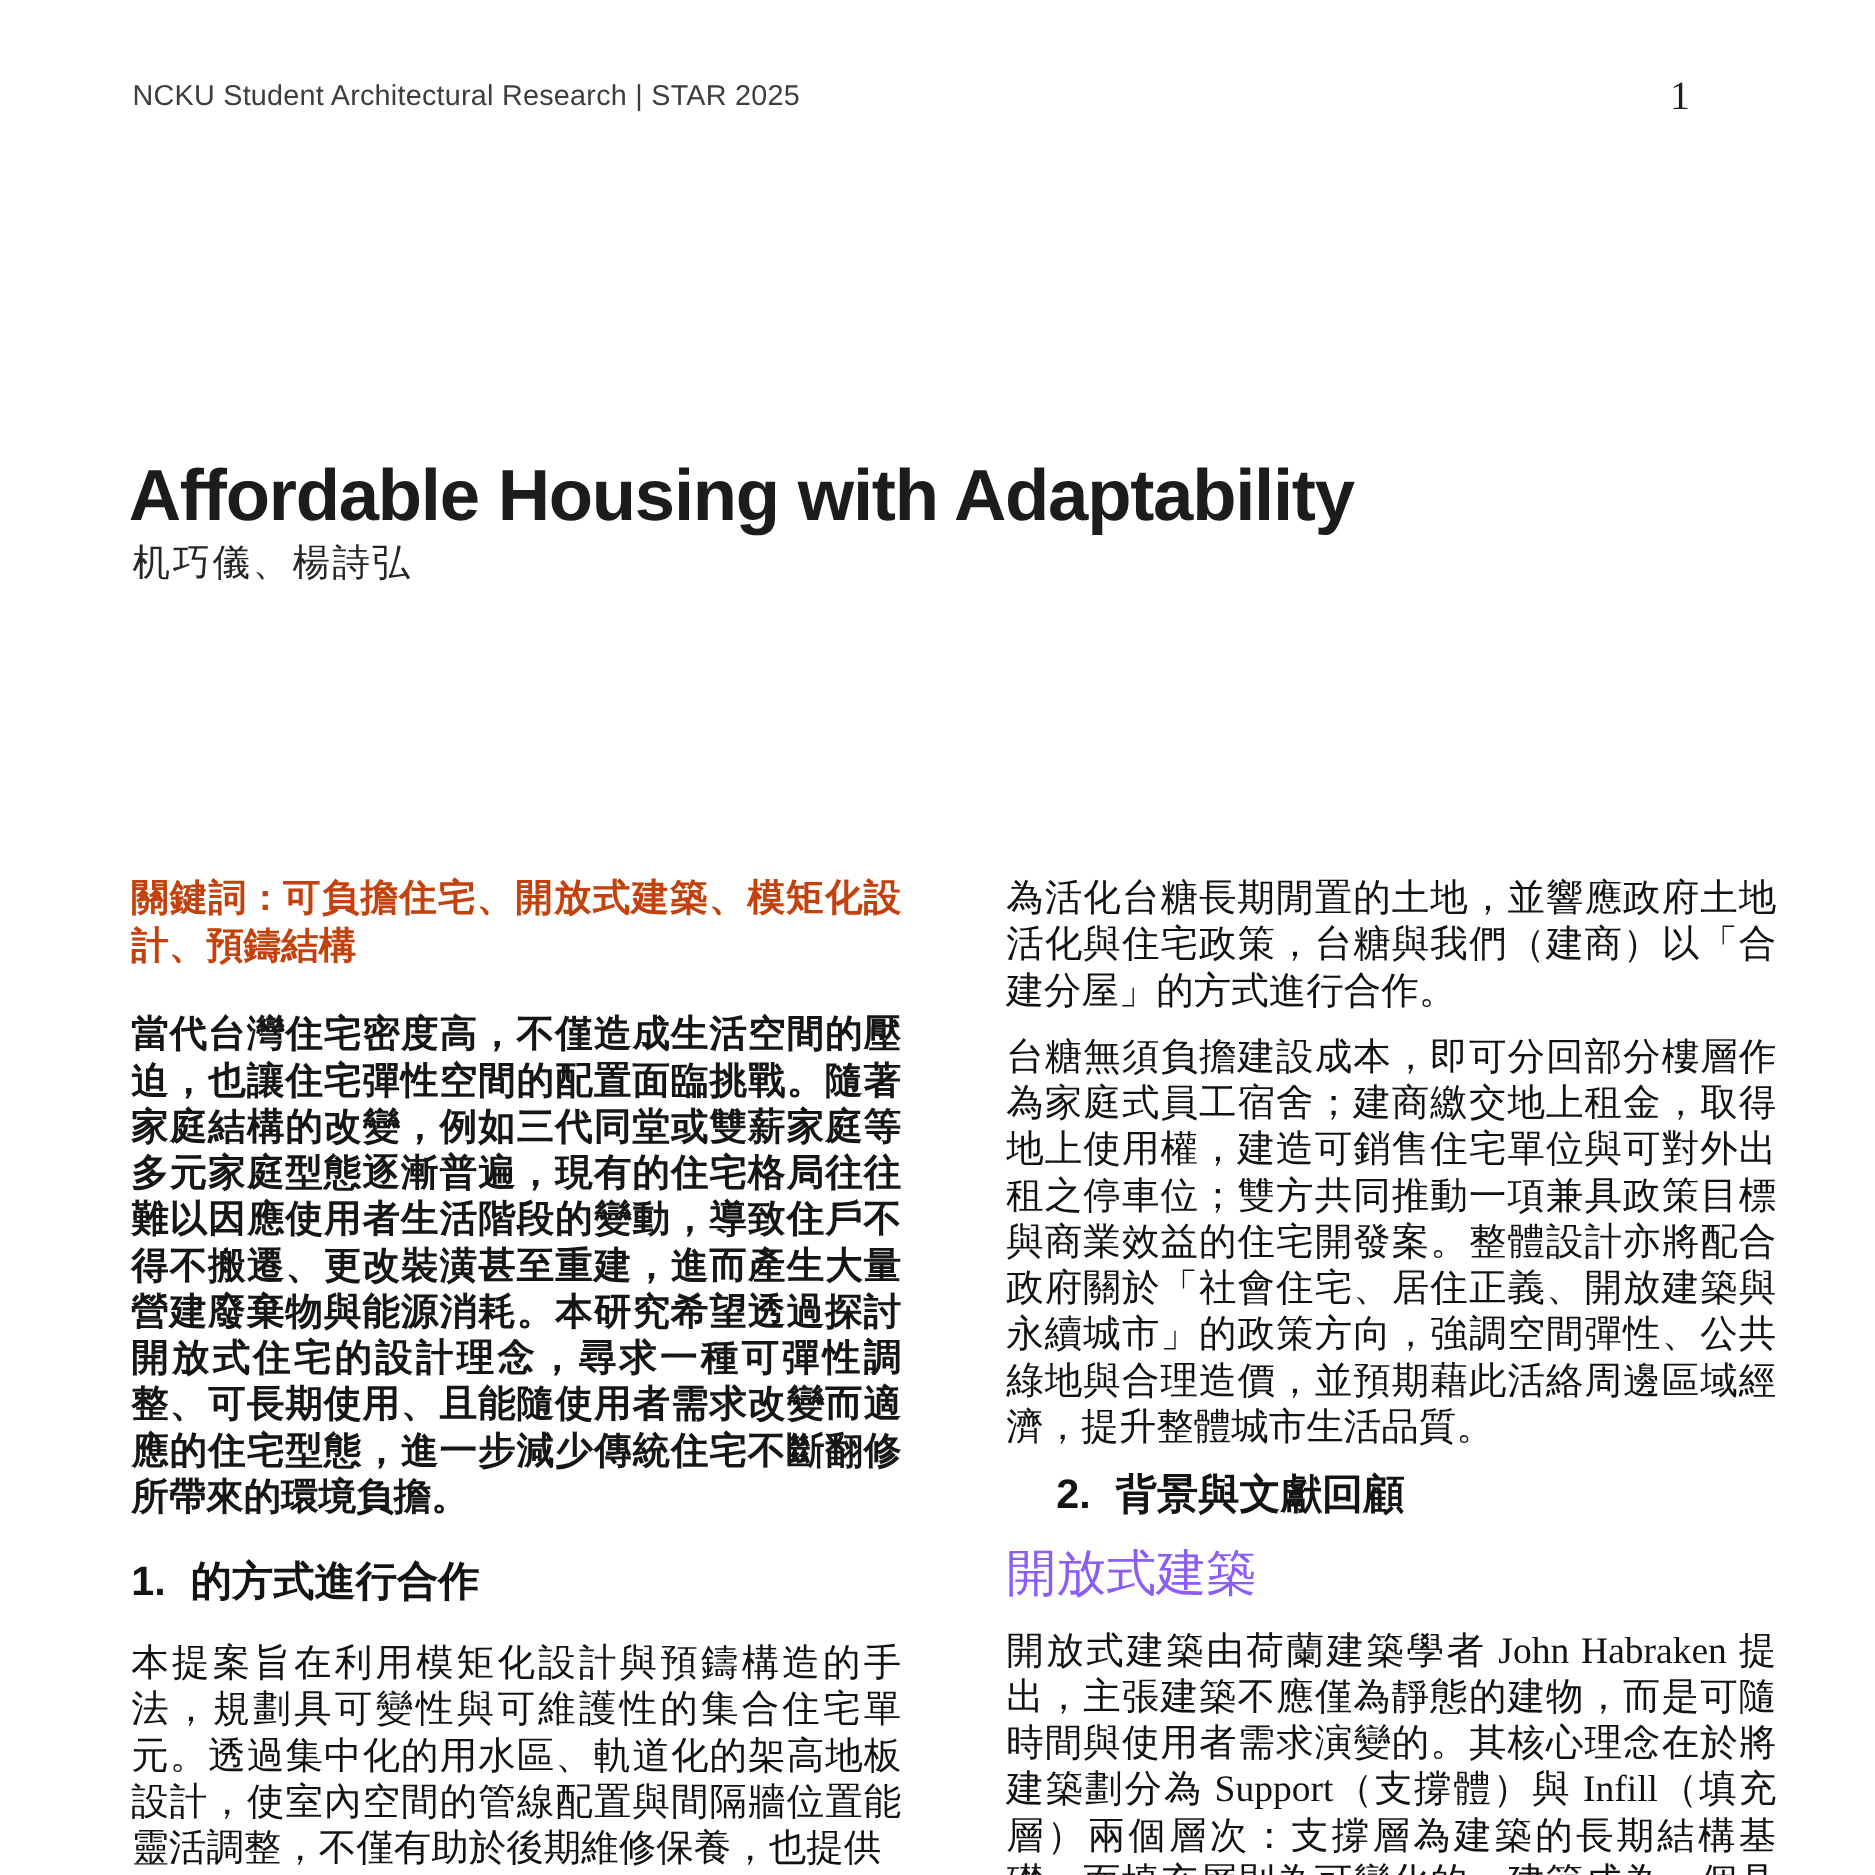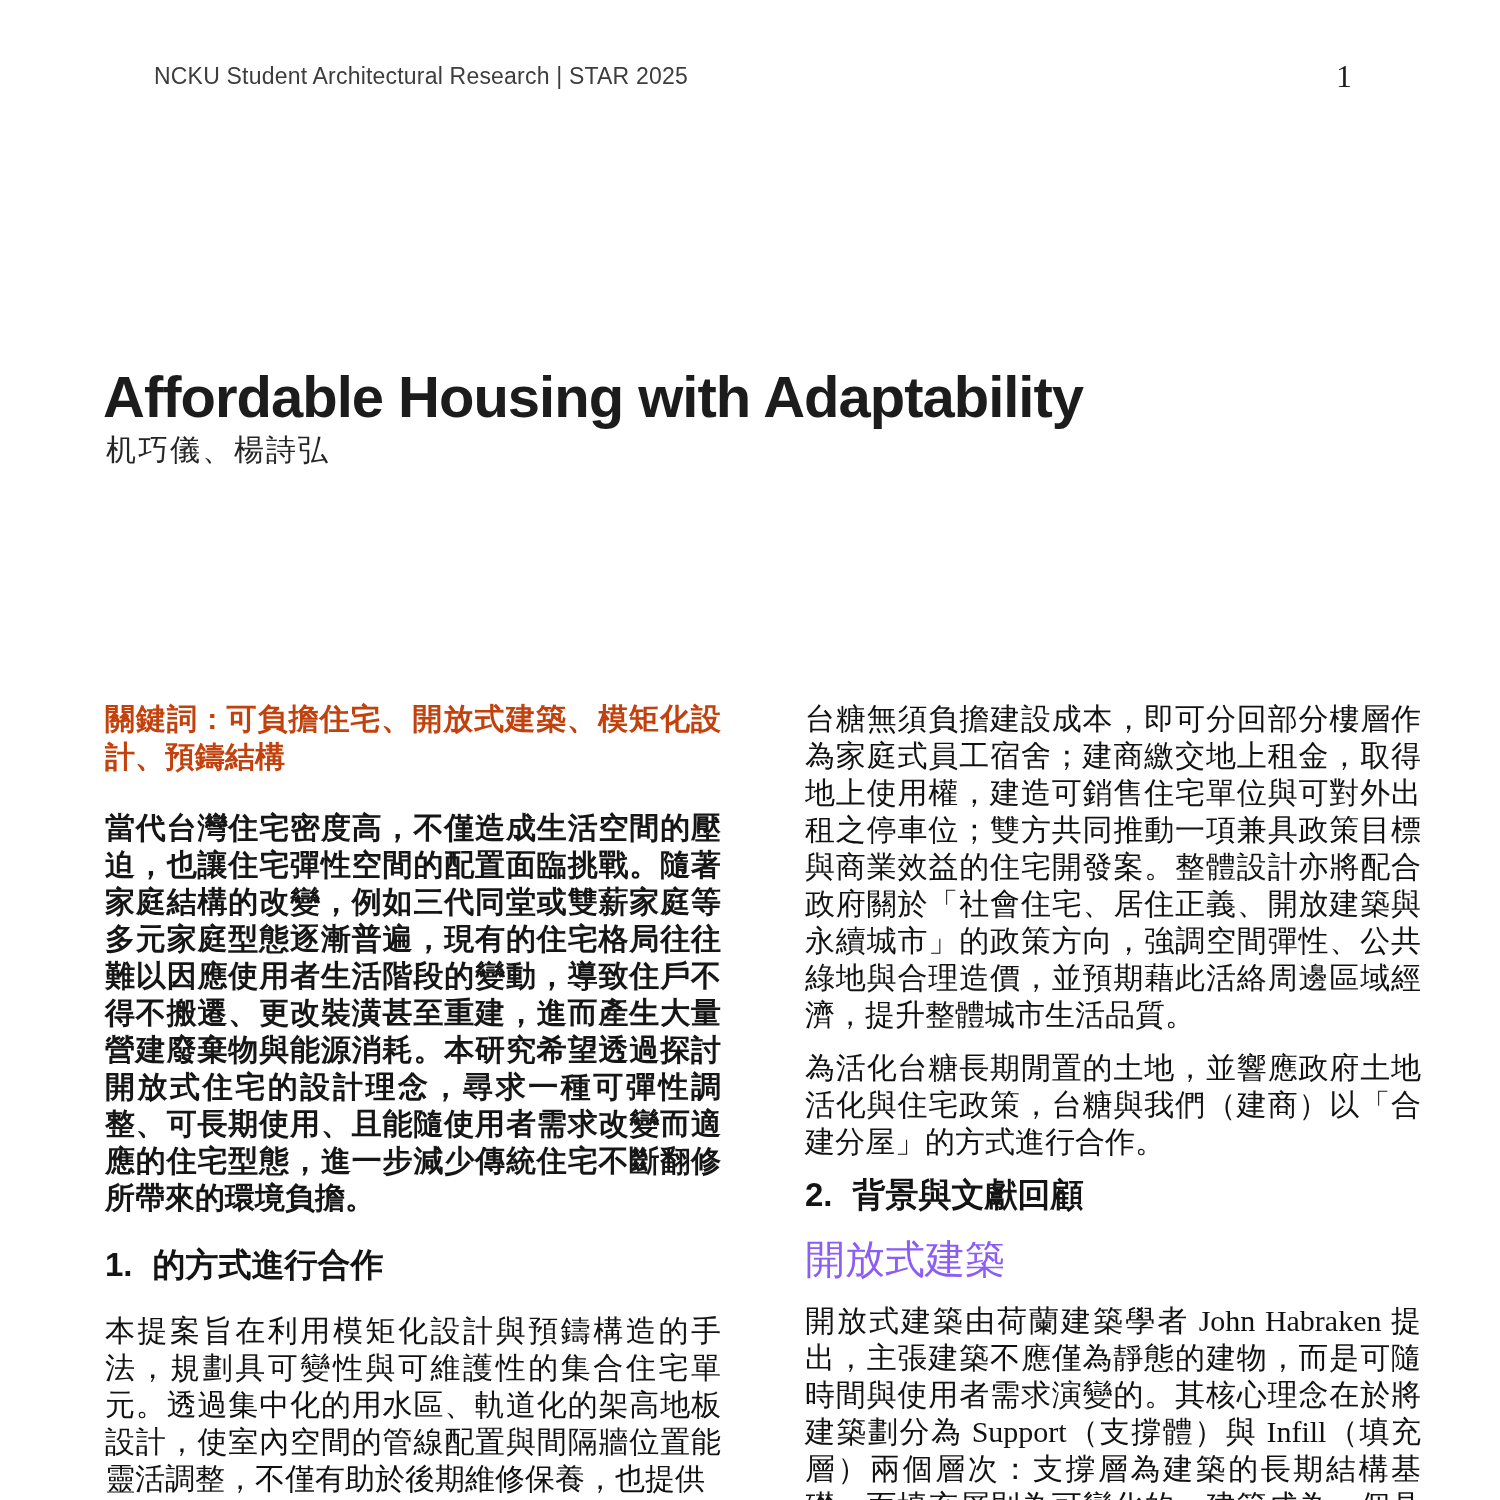--- a/index.html
+++ b/index.html
@@ -19,21 +19,20 @@
 
   
   .running-head {
     position: absolute;
     left: 106px;
     top: 63px;
     font-size: 23px;
     font-weight: 400;
     letter-spacing: 0.2px;
     color: #3d3d3d;
-    margin-left: 48px;
   }
   .page-number {
     position: absolute;
     left: 1324px;
     top: 58px;
     width: 40px;
     text-align: center;
     font-family: "Liberation Serif", serif;
     font-size: 32px;
     color: #1e1e1e;
@@ -105,21 +104,21 @@
   }
   .body-para {
     margin: 0 0 16px 0;
     font-family: "Liberation Serif", serif;
     font-size: 30px;
     line-height: 37px;
     text-align: justify;
     color: #121212;
   }
   .body-para.last { margin-bottom: 0; }
-  .right-col .sec-heading { margin-top: 12px; }
+  .right-col .sec-heading { margin-top: 12px; margin-left: 40px; }
 </style>
 </head>
 <body>
 
 <div class="page">
 
   <div class="running-head">NCKU Student Architectural Research | STAR 2025</div>
   <div class="page-number">1</div>
 
   <h1 class="article-title">Affordable Housing with Adaptability</h1>
@@ -130,22 +129,22 @@
     <div class="col left-col">
       <p class="keywords">關鍵詞 : 可負擔住宅、開放式建築、模矩化設計、預鑄結構</p>
       <p class="abstract">當代台灣住宅密度高，不僅造成生活空間的壓迫，也讓住宅彈性空間的配置面臨挑戰。隨著家庭結構的改變，例如三代同堂或雙薪家庭等多元家庭型態逐漸普遍，現有的住宅格局往往難以因應使用者生活階段的變動，導致住戶不得不搬遷、更改裝潢甚至重建，進而產生大量營建廢棄物與能源消耗。本研究希望透過探討開放式住宅的設計理念，尋求一種可彈性調整、可長期使用、且能隨使用者需求改變而適應的住宅型態，進一步減少傳統住宅不斷翻修所帶來的環境負擔。</p>
       <h2 class="sec-heading">
         <span class="sec-num">1.</span><span>的方式進行合作</span>
       </h2>
       <p class="body-para last">本提案旨在利用模矩化設計與預鑄構造的手法，規劃具可變性與可維護性的集合住宅單元。透過集中化的用水區、軌道化的架高地板設計，使室內空間的管線配置與間隔牆位置能靈活調整，不僅有助於後期維修保養，也提供</p>
     </div>
 
     <div class="col right-col">
+      <p class="body-para">為活化台糖長期閒置的土地，並響應政府土地活化與住宅政策，台糖與我們（建商）以「合建分屋」的方式進行合作。</p>
       <p class="body-para">台糖無須負擔建設成本，即可分回部分樓層作為家庭式員工宿舍；建商繳交地上租金，取得地上使用權，建造可銷售住宅單位與可對外出租之停車位；雙方共同推動一項兼具政策目標與商業效益的住宅開發案。整體設計亦將配合政府關於「社會住宅、居住正義、開放建築與永續城市」的政策方向，強調空間彈性、公共綠地與合理造價，並預期藉此活絡周邊區域經濟，提升整體城市生活品質。</p>
-      <p class="body-para">為活化台糖長期閒置的土地，並響應政府土地活化與住宅政策，台糖與我們（建商）以「合建分屋」的方式進行合作。</p>
       <h2 class="sec-heading">
         <span class="sec-num">2.</span><span>背景與文獻回顧</span>
       </h2>
       <h3 class="sub-heading">開放式建築</h3>
       <p class="body-para last">開放式建築由荷蘭建築學者 John Habraken 提出，主張建築不應僅為靜態的建物，而是可隨時間與使用者需求演變的。其核心理念在於將建築劃分為 Support（支撐體）與 Infill（填充層）兩個層次：支撐層為建築的長期結構基礎，而填充層則為可變化的。建築成為一個具有長期彈性與適應性的空間框架。可在既有結</p>
     </div>
 
   </div>
 </div>
 

